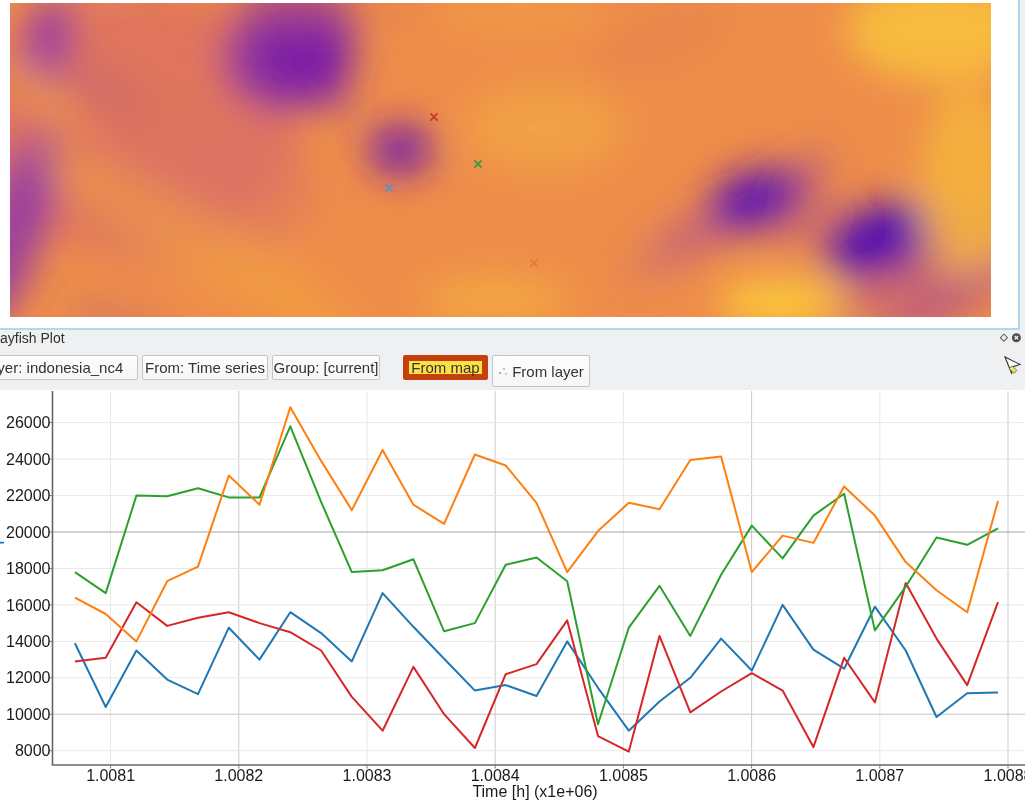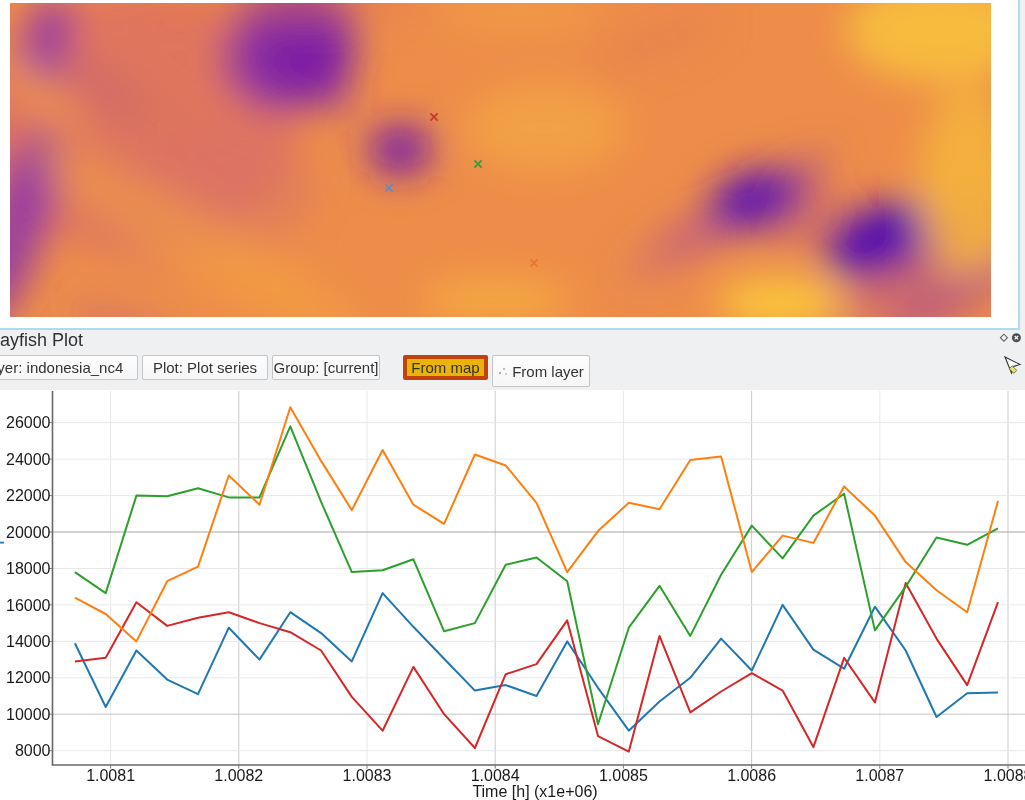--- a/index.html
+++ b/index.html
@@ -59,31 +59,31 @@
 <path d="M420.4 110.4 L427.6 117.6 M420.4 117.6 L427.6 110.4" stroke="#c0392b" stroke-width="1.6" fill="none"></path>
 <path d="M464.4 157.4 L471.6 164.6 M464.4 164.6 L471.6 157.4" stroke="#2e9e3f" stroke-width="1.6" fill="none"></path>
 <path d="M375.4 181.4 L382.6 188.6 M375.4 188.6 L382.6 181.4" stroke="#5b8fc9" stroke-width="1.6" fill="none"></path>
 <path d="M520.4 256.4 L527.6 263.6 M520.4 263.6 L527.6 256.4" stroke="#e8762d" stroke-width="1.6" fill="none"></path>
 </g>
 </svg>
 <div style="position:absolute;left:0;top:327.5px;width:1019px;height:2px;background:#aed9ef"></div>
 <div style="position:absolute;left:1017.5px;top:0;width:2px;height:330px;background:#aed9ef"></div>
 <div style="position:absolute;left:1019.5px;top:0;width:6px;height:331px;background:#eff0f1"></div>
 <div style="position:absolute;left:0;top:330px;width:1025px;height:60px;background:#eff0f1"></div>
-<div style="position:absolute;left:0;top:330px;font-size:18px;color:#303030">ayfish Plot</div>
+<div style="position:absolute;left:0;top:330px;font-size:14px;color:#303030">ayfish Plot</div>
 
 <svg width="30" height="16" style="position:absolute;left:996px;top:331px" xmlns="http://www.w3.org/2000/svg">
 <rect x="5.4" y="4.2" width="5.0" height="5.0" fill="none" stroke="#5a5a5a" stroke-width="1" transform="rotate(45 7.9 6.7)"></rect>
 <circle cx="20.4" cy="6.7" r="4.5" fill="#4f4f4f"></circle>
 <path d="M18.7 5.0 L22.1 8.4 M18.7 8.4 L22.1 5.0" stroke="#fff" stroke-width="1.2"></path>
 </svg>
 <div style="position:absolute;left:-34px;top:355px;width:172px;height:25px;background:#fbfbfb;background:linear-gradient(#fdfdfd,#f6f6f7);border:1px solid #c3c5c6;border-radius:2px;box-sizing:border-box;font-size:15px;color:#333;display:flex;align-items:center;justify-content:center;white-space:nowrap">Layer: indonesia_nc4</div>
-<div style="position:absolute;left:142px;top:355px;width:126px;height:25px;background:#fbfbfb;background:linear-gradient(#fdfdfd,#f6f6f7);border:1px solid #c3c5c6;border-radius:2px;box-sizing:border-box;font-size:15px;color:#333;display:flex;align-items:center;justify-content:center;white-space:nowrap">Plot: Plot series</div>
+<div style="position:absolute;left:142px;top:355px;width:126px;height:25px;background:#fbfbfb;background:linear-gradient(#fdfdfd,#f6f6f7);border:1px solid #c3c5c6;border-radius:2px;box-sizing:border-box;font-size:15px;color:#333;display:flex;align-items:center;justify-content:center;white-space:nowrap">From: Time series</div>
 <div style="position:absolute;left:272px;top:355px;width:108px;height:25px;background:#fbfbfb;background:linear-gradient(#fdfdfd,#f6f6f7);border:1px solid #c3c5c6;border-radius:2px;box-sizing:border-box;font-size:15px;color:#333;display:flex;align-items:center;justify-content:center;white-space:nowrap">Group: [current]</div>
-<div style="position:absolute;left:403px;top:355px;width:85px;height:25px;background:#eab308;border:4px solid #c2410c;border-radius:2px;box-sizing:border-box;font-size:15px;color:#333;display:flex;align-items:center;justify-content:center;white-space:nowrap">From map</div>
+<div style="position:absolute;left:403px;top:355px;width:85px;height:25px;background:#fde047;border:6px solid #c2410c;border-radius:2px;box-sizing:border-box;font-size:15px;color:#333;display:flex;align-items:center;justify-content:center;white-space:nowrap">From map</div>
 <div style="position:absolute;left:492px;top:355px;width:98px;height:32px;background:#fbfbfb;background:linear-gradient(#fdfdfd,#f6f6f7);border:1px solid #c3c5c6;border-radius:2px;box-sizing:border-box;font-size:15px;color:#333;display:flex;align-items:center;justify-content:center;white-space:nowrap"><svg width="10" height="12" style="margin-right:4px">
         <circle cx="2" cy="8" r="1" fill="#8a9096"></circle>
         <circle cx="6" cy="4" r="1" fill="#aab0b6"></circle>
         <circle cx="8" cy="9" r="0.9" fill="#b8bec4"></circle>
       </svg>From layer</div>
 
 <svg width="22" height="26" style="position:absolute;left:1002px;top:355px" xmlns="http://www.w3.org/2000/svg">
 <path d="M3 2 L9.5 18 L11.5 11.5 L18 9.5 Z" fill="#fff" stroke="#333" stroke-width="1.1"></path>
 <rect x="10.2" y="10.8" width="6.5" height="4.2" transform="rotate(45 10.2 10.8)" fill="#e7e17a" stroke="#6b6b2a" stroke-width="0.8"></rect>
 </svg>

